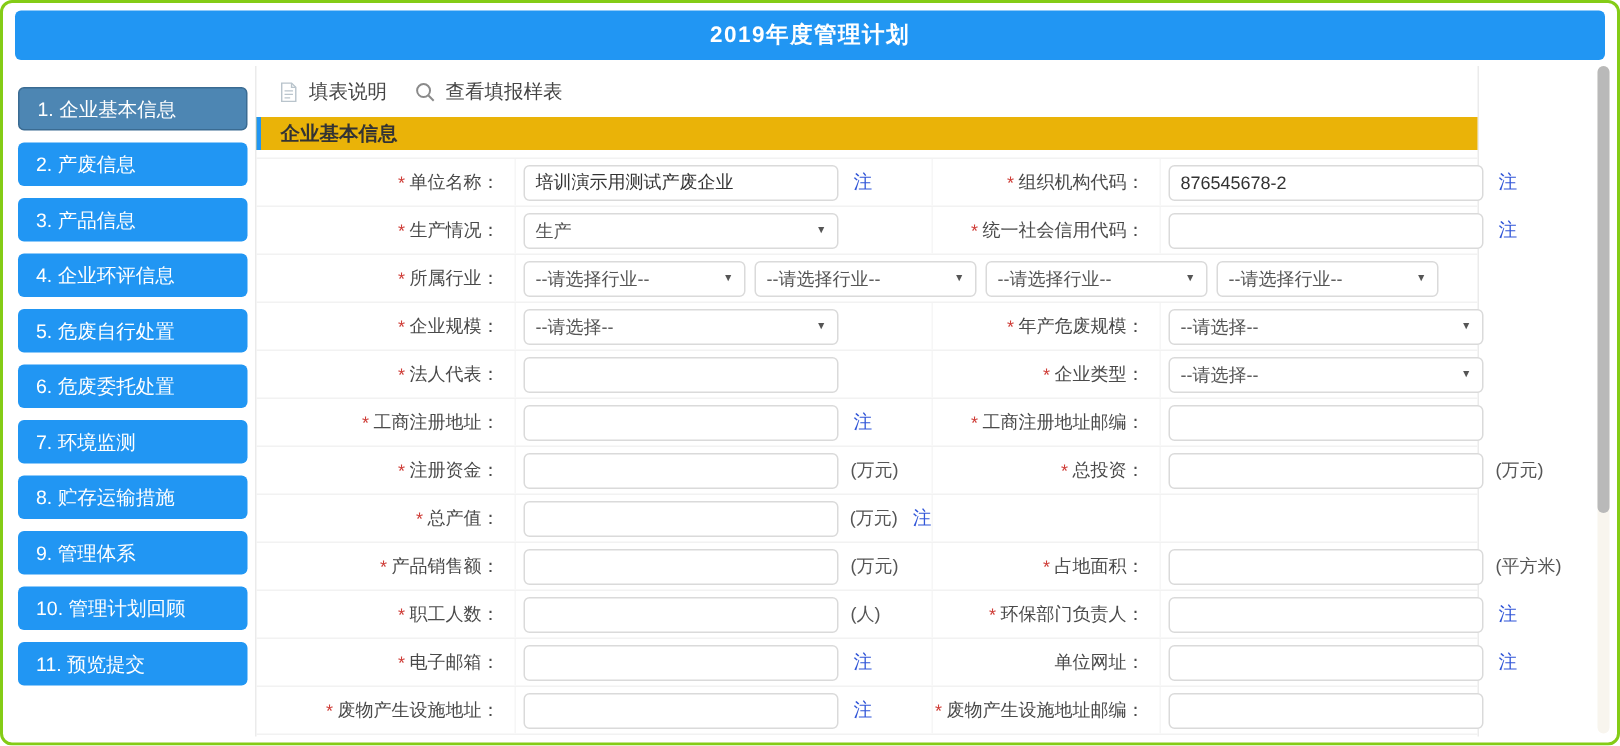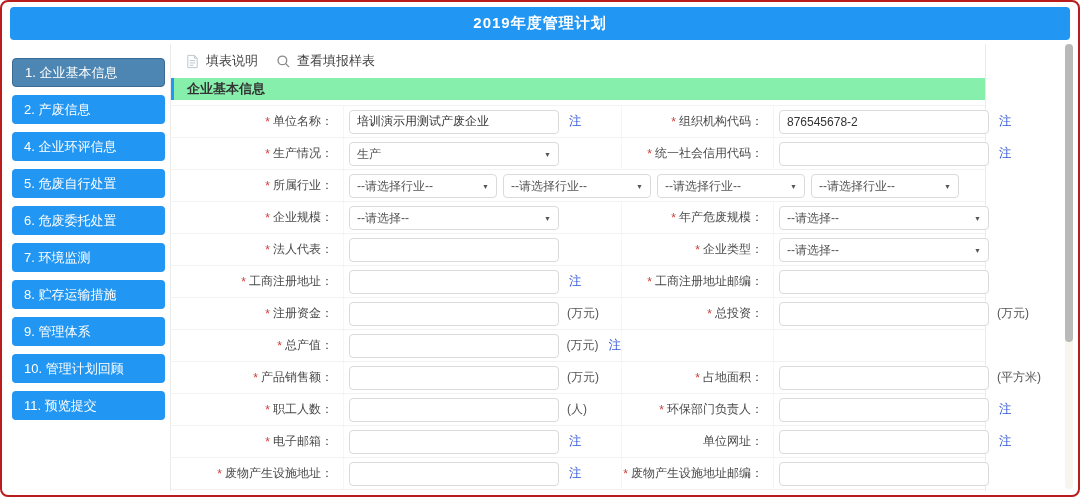--- a/index.html
+++ b/index.html
@@ -1,18 +1,18 @@
 <!DOCTYPE html>
 <html style="--primary: #2196f3; --active_item: #4d86b3; --link: #3156d8; --required: #cf3e38; --frame_border: #f4b9a9;"><head>
 <meta charset="utf-8">
 <style>
   html,body{margin:0;padding:0;}
   body{width:1080px;height:497px;position:relative;background:#fff;overflow:hidden;
        font-family:"Liberation Sans", sans-serif;}
-  .frame{position:absolute;inset:0;border:2px solid #b91c1c;border-radius:8px;background:#fff;overflow:hidden;box-sizing:border-box;}
+  .frame{position:absolute;inset:0;border:2px solid #84cc16;border-radius:8px;background:#fff;overflow:hidden;box-sizing:border-box;}
 
   
   .hdr{position:absolute;left:8px;right:8px;top:5px;height:33px;background:var(--primary,#2196f3);
        border-radius:4px;display:flex;align-items:center;justify-content:center;}
   .hdr-title{color:#fff;font-size:15px;font-weight:bold;letter-spacing:1px;}
   .import-btn{position:absolute;right:6px;top:50%;transform:translateY(-50%);border:1px solid #fff;
        background:transparent;color:#fff;font-size:12px;height:24px;padding:0 10px;border-radius:4px;cursor:pointer;
        font-family:inherit;}
 
   
@@ -20,21 +20,21 @@
   .side-item{height:29px;line-height:29px;background:var(--primary,#2196f3);color:#fff;border-radius:4px;
        margin-bottom:8px;padding-left:12px;font-size:13px;cursor:pointer;box-sizing:border-box;}
   .side-item.active{background:var(--active_item,#4d86b3);border:1px solid #3a6b92;line-height:27px;}
 
   
   .main{position:absolute;left:168px;top:42px;width:816px;bottom:4px;box-sizing:border-box;
        border-left:1px solid #ebebeb;border-right:1px solid #ebebeb;background:#fff;}
   .toolbar{height:34px;display:flex;align-items:center;padding-left:14px;}
   .tb-item{display:inline-flex;align-items:center;gap:6px;font-size:13px;color:#444;cursor:pointer;}
   .tb-item + .tb-item{margin-left:18px;}
-  .sec-hdr{position:relative;height:22px;background:#86efac;display:flex;align-items:center;}
+  .sec-hdr{position:relative;height:22px;background:#eab308;display:flex;align-items:center;}
   .sec-accent{position:absolute;left:0;top:0;bottom:0;width:3px;background:var(--primary,#2196f3);}
   .sec-title{padding-left:16px;font-size:13px;font-weight:bold;color:#333;}
 
   
   .table{margin-top:5px;border-top:1px solid #f2f2f2;}
   .frow{display:grid;grid-template-columns:172px 278px 152px 1fr;height:31px;border-bottom:1px solid #f2f2f2;}
   .frow.span-row{grid-template-columns:172px 1fr;}
   .cell{display:flex;align-items:center;height:100%;box-sizing:border-box;}
   .cell + .cell{border-left:1px solid #f6f6f6;}
   .label-cell{justify-content:flex-end;padding-right:10px;font-size:12px;color:#4a4a4a;white-space:nowrap;}
@@ -59,20 +59,21 @@
 
 <div class="frame">
 
   <div class="hdr">
     <span class="hdr-title">2019年度管理计划</span>
   </div>
 
   <div class="side">
       <div class="side-item active">1. 企业基本信息</div>
       <div class="side-item">2. 产废信息</div>
+      <div class="side-item">3. 产品信息</div>
       <div class="side-item">4. 企业环评信息</div>
       <div class="side-item">5. 危废自行处置</div>
       <div class="side-item">6. 危废委托处置</div>
       <div class="side-item">7. 环境监测</div>
       <div class="side-item">8. 贮存运输措施</div>
       <div class="side-item">9. 管理体系</div>
       <div class="side-item">10. 管理计划回顾</div>
       <div class="side-item">11. 预览提交</div>
     </div>
 

